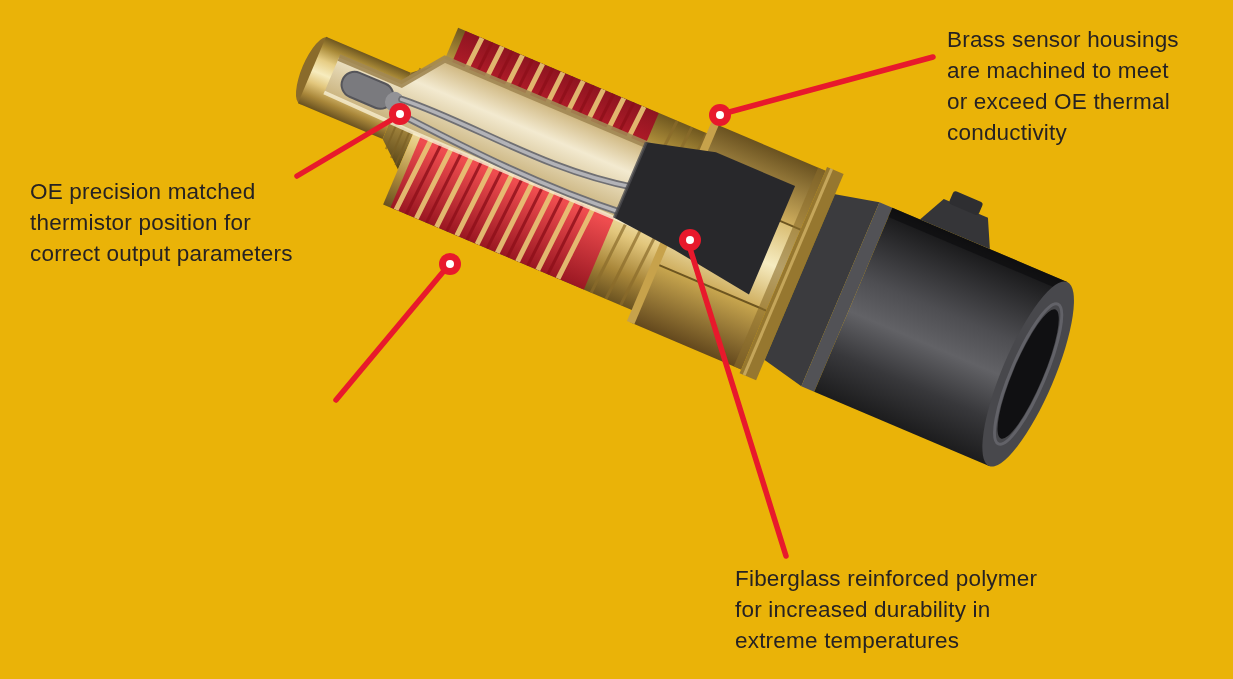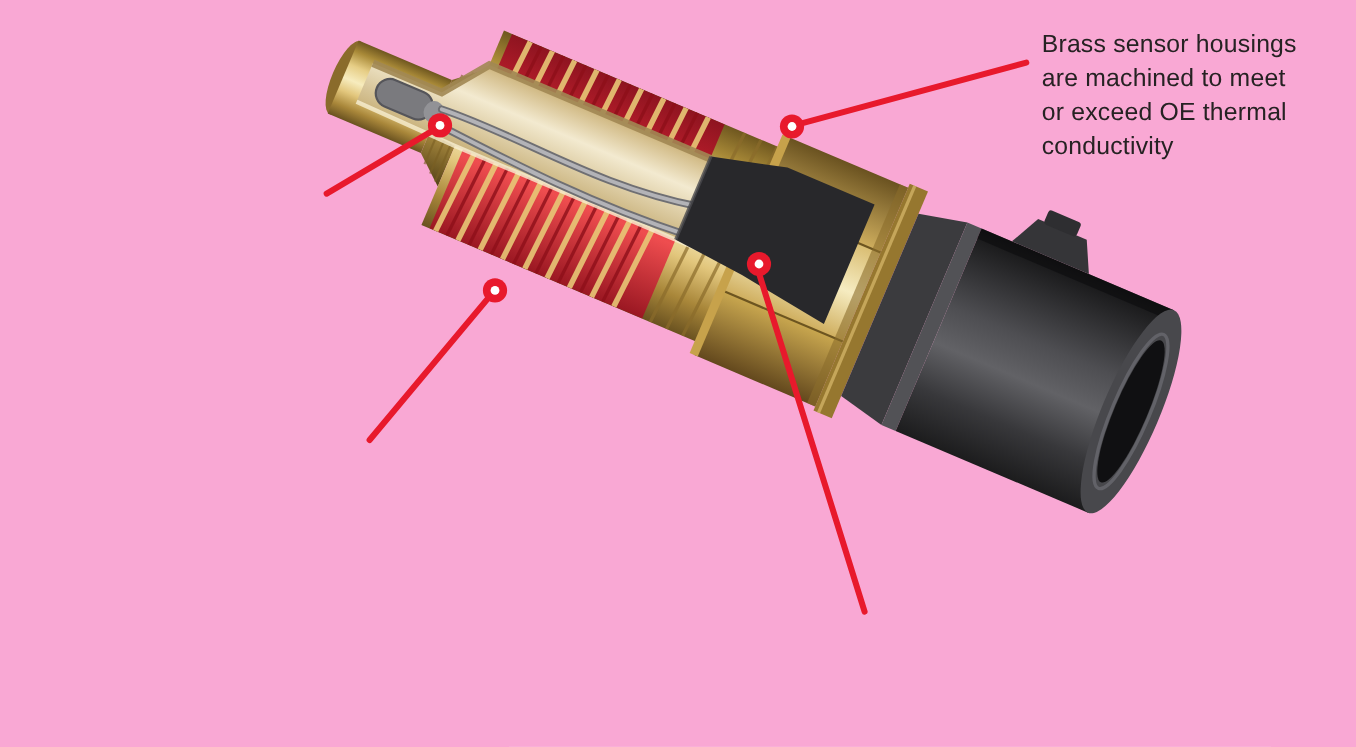--- a/index.html
+++ b/index.html
@@ -7,21 +7,21 @@
     padding: 0;
     background: #ffffff;
     width: 1233px;
     height: 679px;
     overflow: hidden;
   }
   .stage {
     position: relative;
     width: 1233px;
     height: 679px;
-    background: #f9a8d4;
+    background: #eab308;
     font-family: "Liberation Sans", sans-serif;
   }
   .illustration, .callout-layer {
     position: absolute;
     left: 0;
     top: 0;
     width: 1233px;
     height: 679px;
   }
   .callout-layer { pointer-events: none; }
@@ -210,16 +210,22 @@
           <circle cx="690" cy="240" r="4" fill="#ffffff"></circle>
       </g>
     </g>
   </svg>
 
   <div class="annotation" id="ann-brass">Brass sensor housings
 are machined to meet
 or exceed OE thermal
 conductivity</div>
 
-
-
+  <div class="annotation" id="ann-thermistor">OE precision matched
+thermistor position for
+correct output parameters</div>
+
+
+  <div class="annotation" id="ann-fiberglass">Fiberglass reinforced polymer
+for increased durability in
+extreme temperatures</div>
 
 </div>
 
 </body></html>

